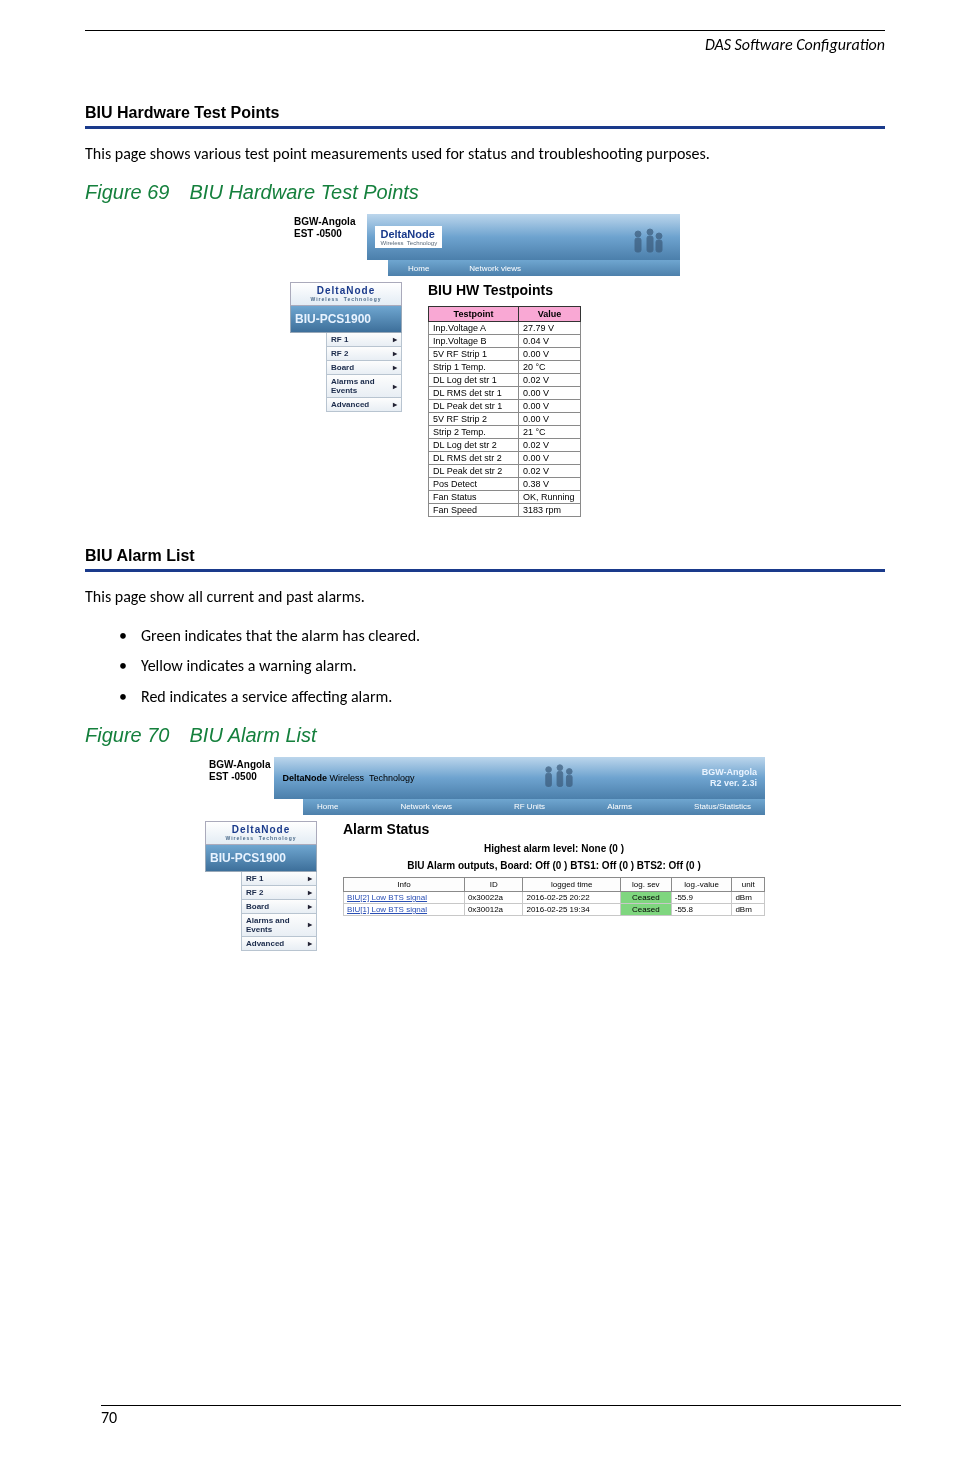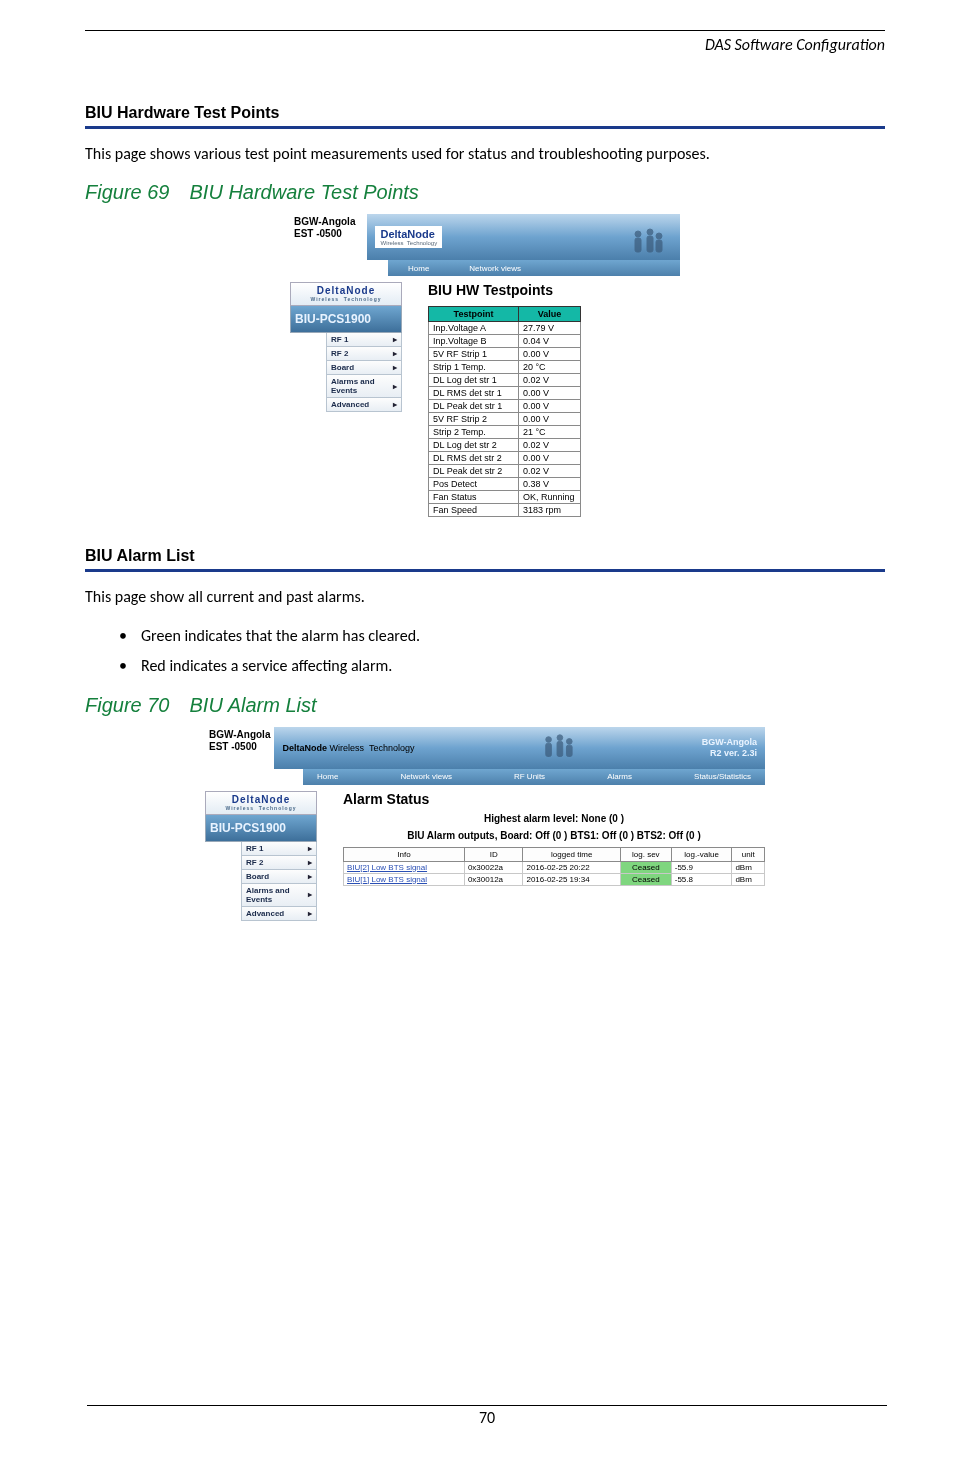--- a/index.html
+++ b/index.html
@@ -52,27 +52,27 @@
     position: relative;
   }
   ul.bullets li::before {
     content: "•";
     position: absolute;
     left: -22px;
     font-size: 16px;
   }
   .page-num {
     position: absolute;
-    right: 88px;
+    right: 74px;
     bottom: 40px;
     font-family: Calibri, Arial, sans-serif;
     font-size: 16px;
     border-top: 1px solid #000;
     width: 800px;
-    text-align: center;
+    text-align: left;
     padding-top: 2px;
   }
 
   
   .fig69 {
     width: 390px;
     margin: 0 auto 30px auto;
     font-family: Verdana, Arial, sans-serif;
     font-size: 9px;
     color: #000;
@@ -166,21 +166,21 @@
     font-weight: bold;
     font-size: 14px;
     margin-bottom: 8px;
   }
   table.tp {
     border-collapse: collapse;
     font-size: 9px;
   }
   table.tp th {
     border: 1px solid #333;
-    background: #14b8a6;
+    background: #f9a8d4;
     font-weight: bold;
     text-align: center;
     padding: 2px 6px;
   }
   table.tp td {
     border: 1px solid #8a8a8a;
     padding: 1px 4px;
     white-space: nowrap;
   }
   table.tp tr td:first-child { width: 90px; }
@@ -402,20 +402,21 @@
           </tbody>
       </table>
     </div>
   </div>
 </div>
 
 <h2 class="section-h">BIU Alarm List</h2>
 <p class="body-text">This page show all current and past alarms.</p>
 <ul class="bullets">
   <li>Green indicates that the alarm has cleared.</li>
+  <li>Yellow indicates a warning alarm.</li>
   <li>Red indicates a service affecting alarm.</li>
 </ul>
 <div class="fig-caption">Figure 70 BIU Alarm List</div>
 
 <div class="fig70">
   <div class="fig-hdrbar">
     <div class="bgw-box">
       <div>BGW-Angola</div>
       <div>EST -0500</div>
     </div>

